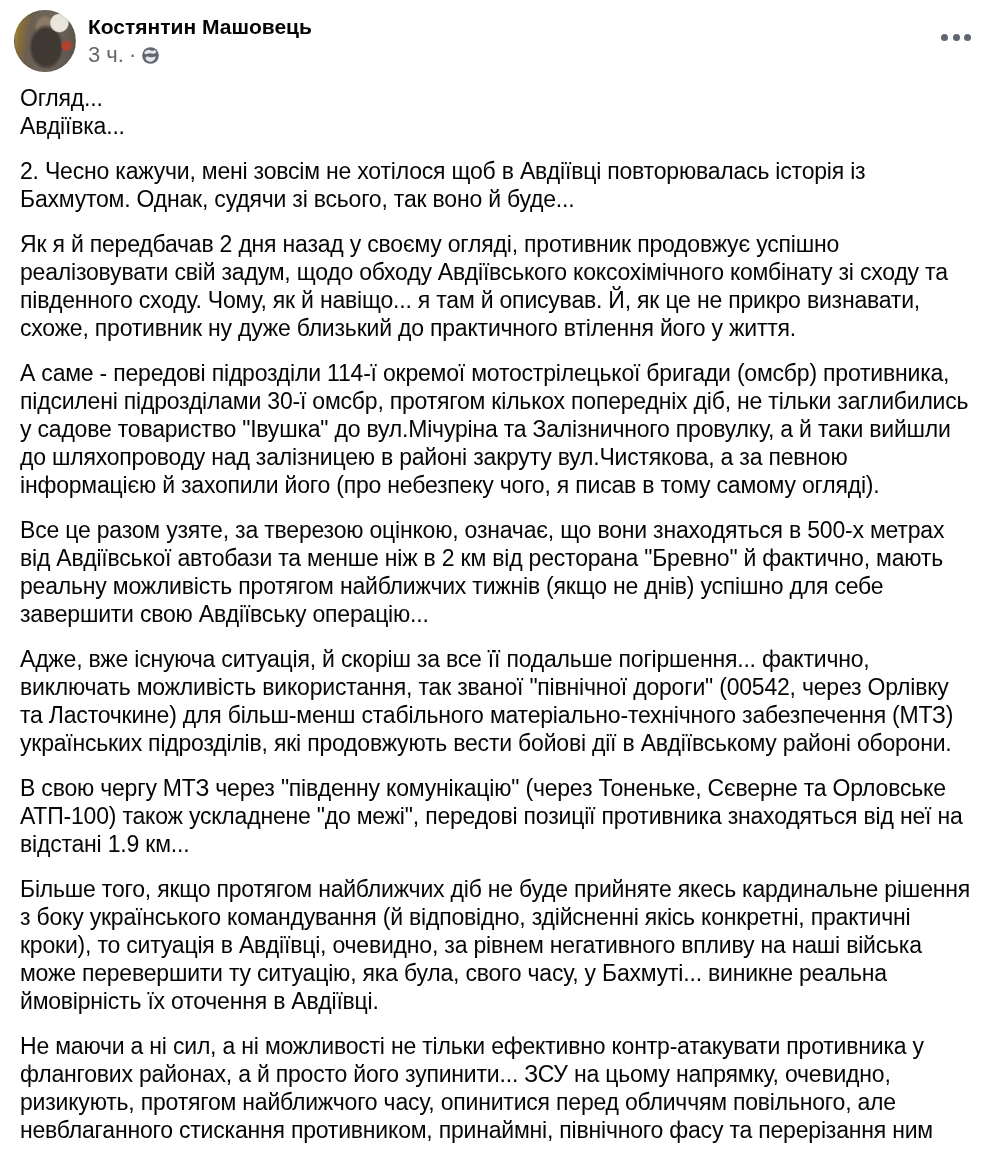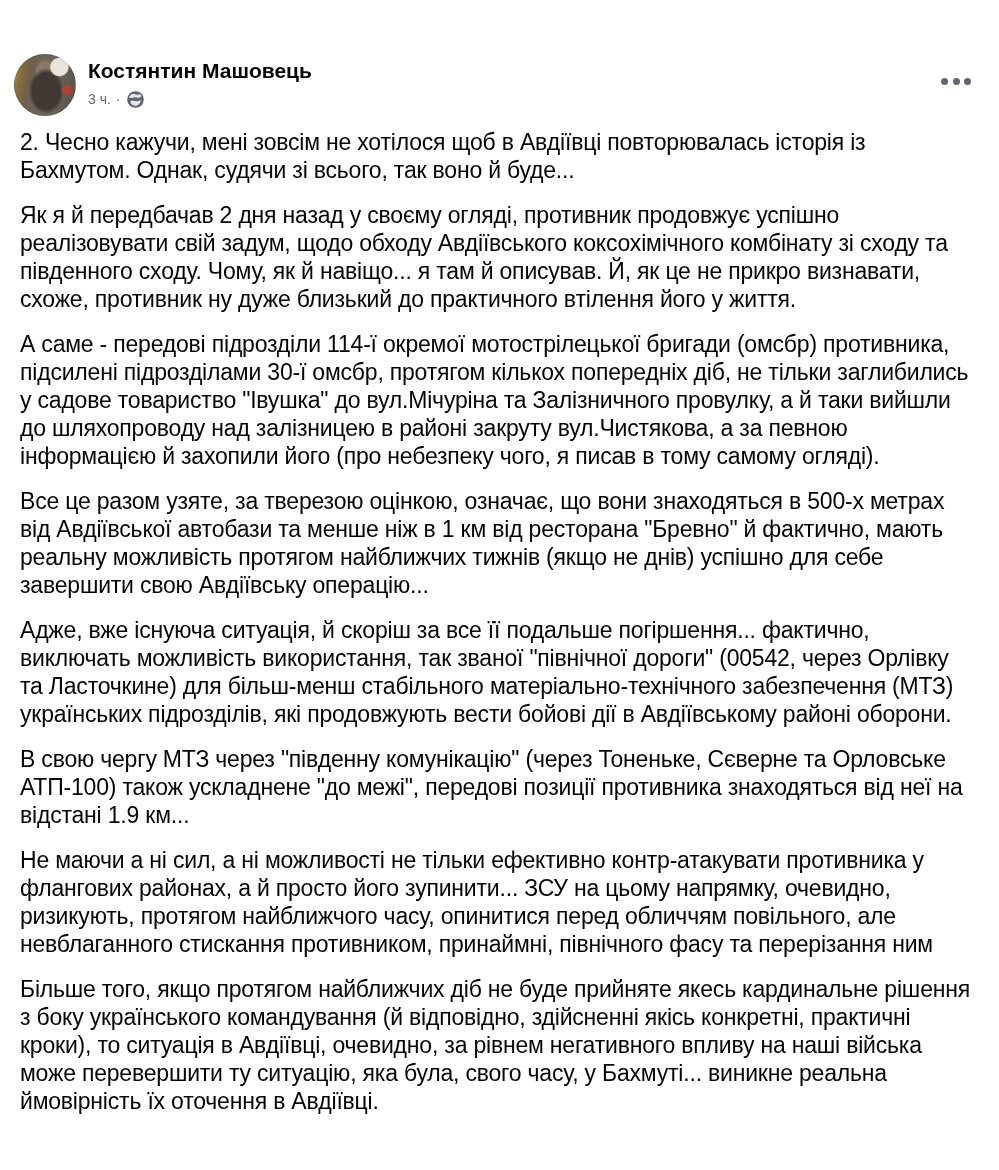--- a/index.html
+++ b/index.html
@@ -12,21 +12,20 @@
     color: #050505;
   }
   .post { width: 100%; background: #ffffff; }
 
   
   .post-header {
     display: flex;
     align-items: flex-start;
     padding: 10px 16px 0 14px;
     position: relative;
-    margin-top: 44px;
   }
   .avatar {
     width: 62px; height: 62px;
     border-radius: 50%;
     flex: 0 0 auto;
     cursor: pointer;
     background:
       radial-gradient(circle at 74% 20%, #e9e5da 0 13%, rgba(233,229,218,0) 15%),
       radial-gradient(circle at 86% 58%, #b0422e 0 7%, rgba(176,66,46,0) 9%),
       radial-gradient(ellipse 42% 55% at 52% 60%, #3f3833 0 55%, rgba(63,56,51,0) 70%),
@@ -40,21 +39,21 @@
     font-weight: 700;
     line-height: 26px;
     color: #050505;
     cursor: pointer;
   }
   .meta {
     display: flex;
     align-items: center;
     gap: 5px;
     margin-top: 4px;
-    font-size: 14px;
+    font-size: 22px;
     color: #65676b;
     line-height: 22px;
   }
   .meta .sep { color: #65676b; }
   .globe { display: inline-flex; align-items: center; }
   .globe svg { display: block; }
 
   .menu-btn {
     position: absolute;
     top: 26px;
@@ -108,23 +107,25 @@
     </div>
 
     <div class="menu-btn" title="">
       <span class="dot"></span>
       <span class="dot"></span>
       <span class="dot"></span>
     </div>
   </div>
 
   <div class="post-body">
+      <p>Огляд...
+Авдіївка...</p>
       <p>2. Чесно кажучи, мені зовсім не хотілося щоб в Авдіївці повторювалась історія із Бахмутом. Однак, судячи зі всього, так воно й буде...</p>
       <p>Як я й передбачав 2 дня назад у своєму огляді, противник продовжує успішно реалізовувати свій задум, щодо обходу Авдіївського коксохімічного комбінату зі сходу та південного сходу. Чому, як й навіщо... я там й описував. Й, як це не прикро визнавати, схоже, противник ну дуже близький до практичного втілення його у життя.</p>
       <p>А саме - передові підрозділи 114-ї окремої мотострілецької бригади (омсбр) противника, підсилені підрозділами 30-ї омсбр,  протягом кількох попередніх діб, не тільки заглибились у садове товариство "Івушка" до вул.Мічуріна та Залізничного провулку, а й таки вийшли до шляхопроводу над залізницею в районі закруту вул.Чистякова, а за певною інформацією й захопили його (про небезпеку чого, я писав в тому самому огляді).</p>
-      <p>Все це разом узяте, за тверезою оцінкою, означає, що вони знаходяться в 500-х метрах від Авдіївської автобази та менше ніж в 1 км від ресторана "Бревно" й фактично, мають реальну можливість протягом найближчих тижнів (якщо не днів) успішно для себе завершити свою Авдіївську операцію...</p>
+      <p>Все це разом узяте, за тверезою оцінкою, означає, що вони знаходяться в 500-х метрах від Авдіївської автобази та менше ніж в 2 км від ресторана "Бревно" й фактично, мають реальну можливість протягом найближчих тижнів (якщо не днів) успішно для себе завершити свою Авдіївську операцію...</p>
       <p>Адже, вже існуюча ситуація, й скоріш за все її подальше погіршення... фактично, виключать можливість використання, так званої "північної дороги" (00542, через Орлівку та Ласточкине) для більш-менш стабільного матеріально-технічного забезпечення (МТЗ) українських підрозділів, які продовжують вести бойові дії в Авдіївському районі оборони.</p>
       <p>В свою чергу МТЗ через "південну комунікацію" (через Тоненьке, Сєверне та Орловське АТП-100) також ускладнене "до межі", передові позиції противника знаходяться від неї на відстані 1.9 км...</p>
+      <p>Більше того, якщо протягом найближчих діб не буде прийняте якесь кардинальне рішення з боку українського командування (й відповідно, здійсненні якісь конкретні, практичні кроки), то ситуація в Авдіївці, очевидно, за рівнем негативного впливу на наші війська може перевершити ту ситуацію, яка була, свого часу, у Бахмуті... виникне реальна ймовірність їх оточення в Авдіївці.</p>
       <p>Не маючи а ні сил, а ні можливості не тільки ефективно контр-атакувати противника у флангових районах, а й просто його зупинити... ЗСУ на цьому напрямку, очевидно, ризикують, протягом найближчого часу, опинитися перед обличчям повільного, але невблаганного стискання противником, принаймні, північного фасу та перерізання ним</p>
-      <p>Більше того, якщо протягом найближчих діб не буде прийняте якесь кардинальне рішення з боку українського командування (й відповідно, здійсненні якісь конкретні, практичні кроки), то ситуація в Авдіївці, очевидно, за рівнем негативного впливу на наші війська може перевершити ту ситуацію, яка була, свого часу, у Бахмуті... виникне реальна ймовірність їх оточення в Авдіївці.</p>
     </div>
 
 </div>
 
 </body></html>

